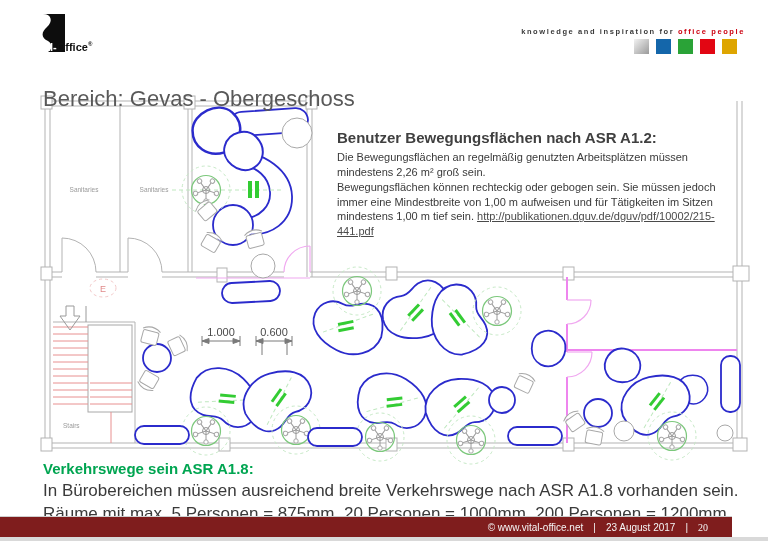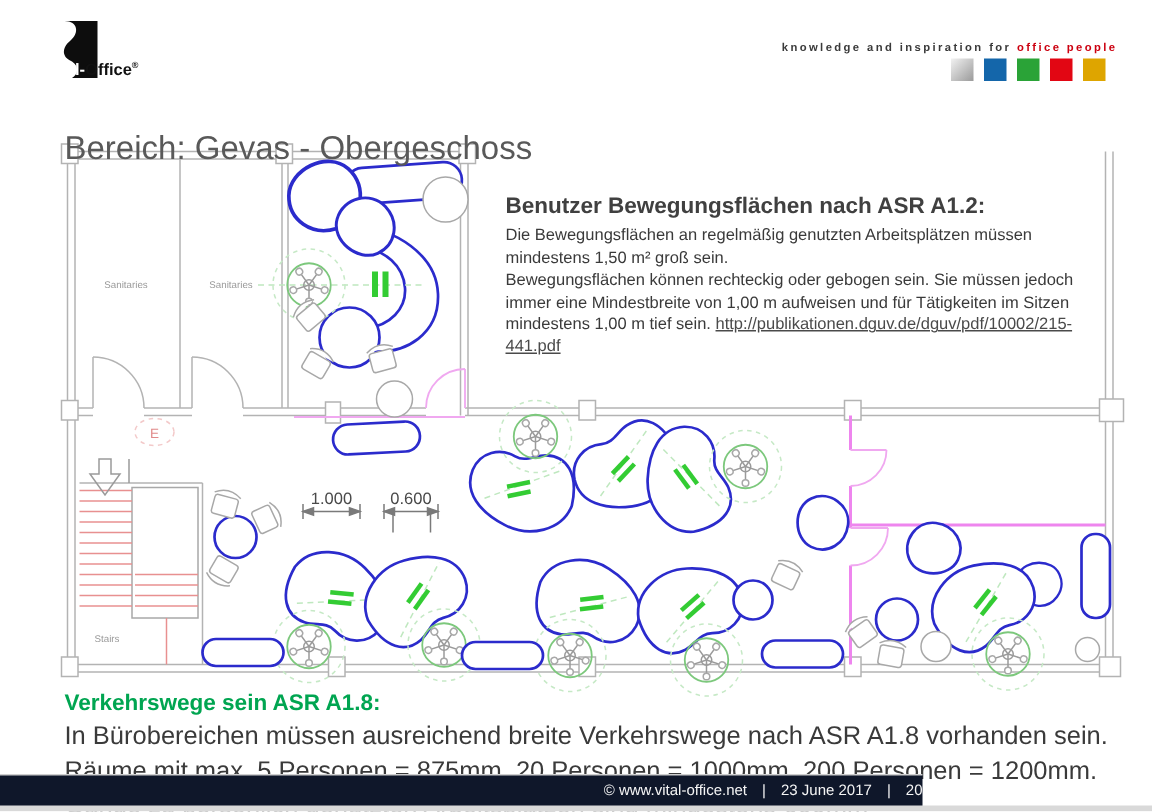--- a/index.html
+++ b/index.html
@@ -33,25 +33,25 @@
   .infobox{position:absolute;left:337px;top:129px;width:402px;}
   .infobox h2{margin:0 0 4px 0;font-size:15px;font-weight:bold;color:#404040;}
   .infobox p{margin:0;font-size:11px;line-height:1.35;color:#3a3a3a;}
   .infobox .link{color:#4a4a4a;text-decoration:underline;cursor:pointer;}
 
   .verkehr{position:absolute;left:43px;top:460px;width:700px;}
   .verkehr h2{margin:0 0 3px 0;font-size:15px;font-weight:bold;color:#00a551;}
   .verkehr p{margin:0;font-size:17px;line-height:1.35;color:#3a3a3a;}
 
   
-  .footer{position:absolute;left:0;top:516px;width:615px;height:21px;background:#0f172a;
+  .footer{position:absolute;left:0;top:516px;width:732px;height:21px;background:#7f1d1d;
           border-top:1px solid #cfcfcf;display:flex;align-items:center;justify-content:flex-end;
           color:#f5f5f5;font-size:10px;}
   .footer span{margin-right:10px;}
-  .footer .page{margin-right:0;}
+  .footer .page{margin-right:24px;font-family:Liberation Serif, serif;}
   .footer-strip{position:absolute;left:0;top:537px;width:768px;height:4px;background:#d9d9d9;}
 
   
   .plan{position:absolute;left:0;top:0;}
   .plan text{font-family:"Liberation Sans", sans-serif;}
   .wall{stroke:#b3b3b3;stroke-width:1;fill:none;}
   .col{fill:#ffffff;stroke:#b3b3b3;stroke-width:1;}
   .mag{stroke:#ee85ee;stroke-width:2;fill:none;}
   .magthin{stroke:#f0a8f0;stroke-width:1.2;fill:none;}
   .blue{stroke:#2b2bcc;stroke-width:1.8;fill:#ffffff;}
@@ -303,31 +303,31 @@
     <div class="sq sq2"></div>
     <div class="sq sq3"></div>
     <div class="sq sq4"></div>
     <div class="sq sq5"></div>
   </div>
 
   <h1 class="title">Bereich: Gevas - Obergeschoss</h1>
 
   <div class="infobox">
     <h2>Benutzer Bewegungsflächen nach ASR A1.2:</h2>
-    <p>Die Bewegungsflächen an regelmäßig genutzten Arbeitsplätzen müssen mindestens 1,50 m² groß sein.</p>
+    <p>Die Bewegungsflächen an regelmäßig genutzten Arbeitsplätzen müssen mindestens 2,26 m² groß sein.</p>
     <p><span>Bewegungsflächen können rechteckig oder gebogen sein. Sie müssen jedoch immer eine Mindestbreite von 1,00 m aufweisen und für Tätigkeiten im Sitzen mindestens 1,00 m tief sein. </span><a class="link">http://publikationen.dguv.de/dguv/pdf/10002/215-441.pdf</a></p>
   </div>
 
   <div class="verkehr">
     <h2>Verkehrswege sein ASR A1.8:</h2>
     <p>In Bürobereichen müssen ausreichend breite Verkehrswege nach ASR A1.8 vorhanden sein. Räume mit max. 5 Personen = 875mm, 20 Personen = 1000mm, 200 Personen = 1200mm. Gänge zu persönlich genutzten Arbeitsplätzen sind mindestens 600mm</p>
   </div>
 
   <div class="footer">
     <span>©  www.vital-office.net</span>
     <span>|</span>
-    <span>23 June 2017</span>
+    <span>23 August 2017</span>
     <span>|</span>
     <span class="page">20</span>
   </div>
   <div class="footer-strip"></div>
 
 </div>
 
 </body></html>

